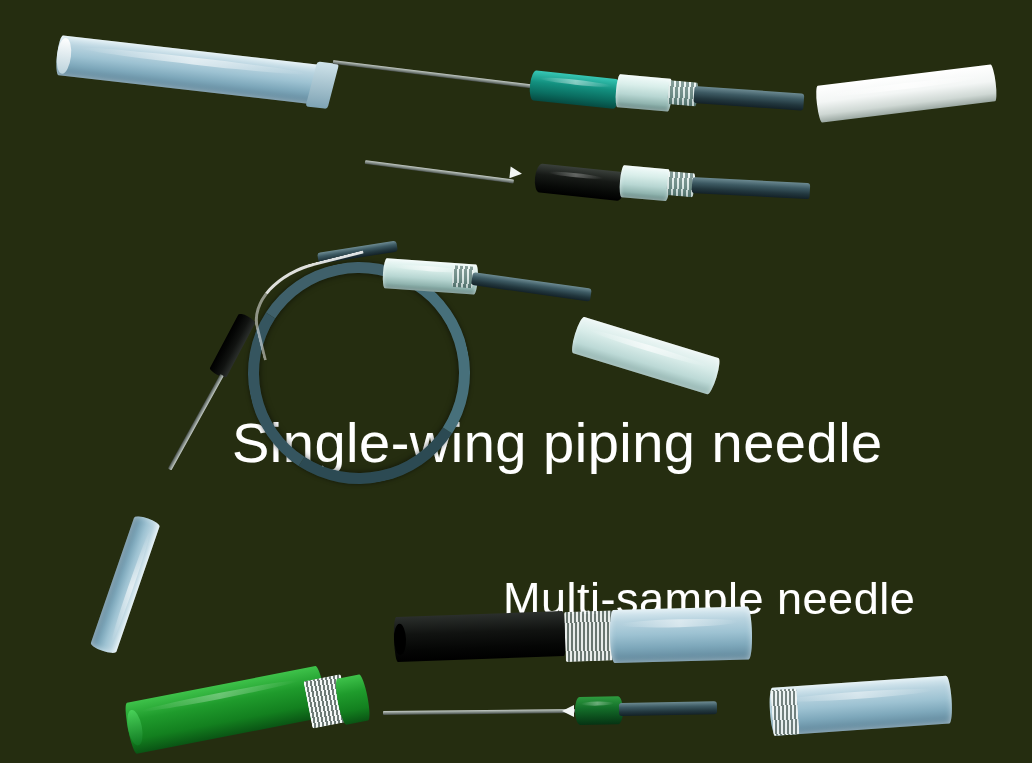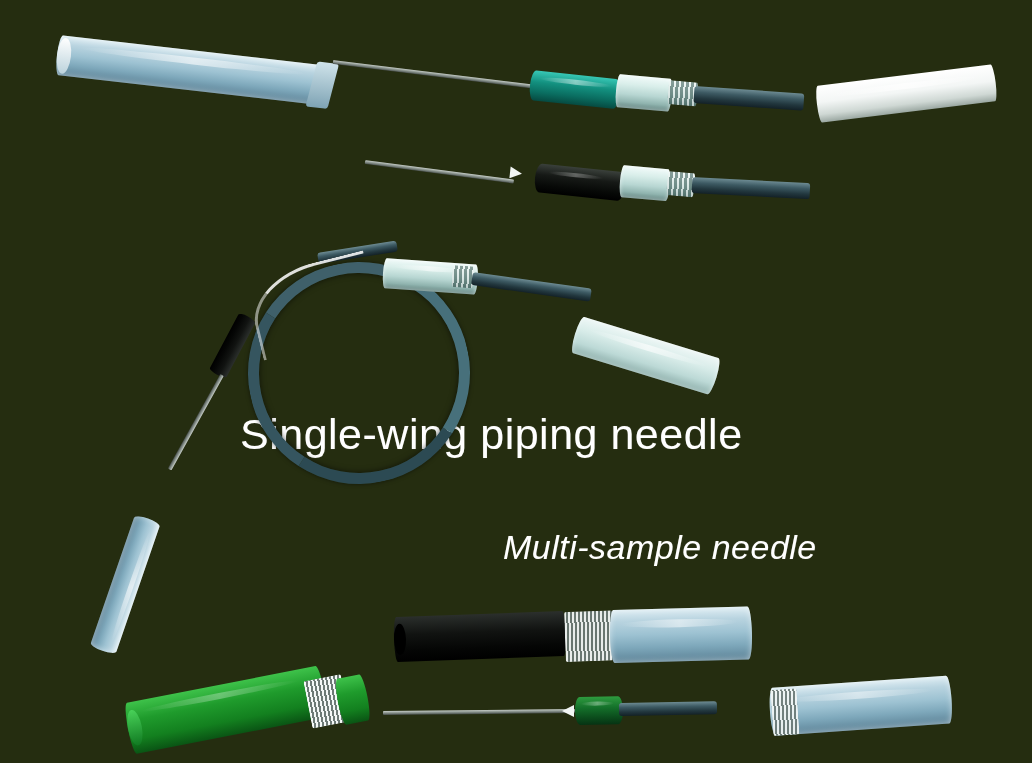--- a/index.html
+++ b/index.html
@@ -18,22 +18,22 @@
   }
   .label {
     position: absolute;
     color: #ffffff;
     font-weight: 400;
     letter-spacing: 0.5px;
     white-space: nowrap;
     text-shadow: 0 0 1px rgba(255,255,255,0.25);
   }
   #label-through { left: 515px; top: 7px;  font-size: 45px; }
-  #label-wing    { left: 240px; top: 410px; font-size: 43px; }
-  #label-multi   { left: 503px; top: 528px; font-size: 34px; font-style: italic; }
+  #label-wing    { left: 232px; top: 410px; font-size: 56px; }
+  #label-multi   { left: 503px; top: 573px; font-size: 45px; }
 
   .item { position: absolute; transform-origin: 0 50%; }
 
   
   .cap-clear {
     border-radius: 4px / 50%;
     background: linear-gradient(180deg,
         #dfeef4 0%, #b9d4e0 22%, #9dc2d2 48%, #7ea8bb 72%, #5d8397 100%);
     box-shadow: inset 0 0 6px rgba(255,255,255,0.55);
   }

